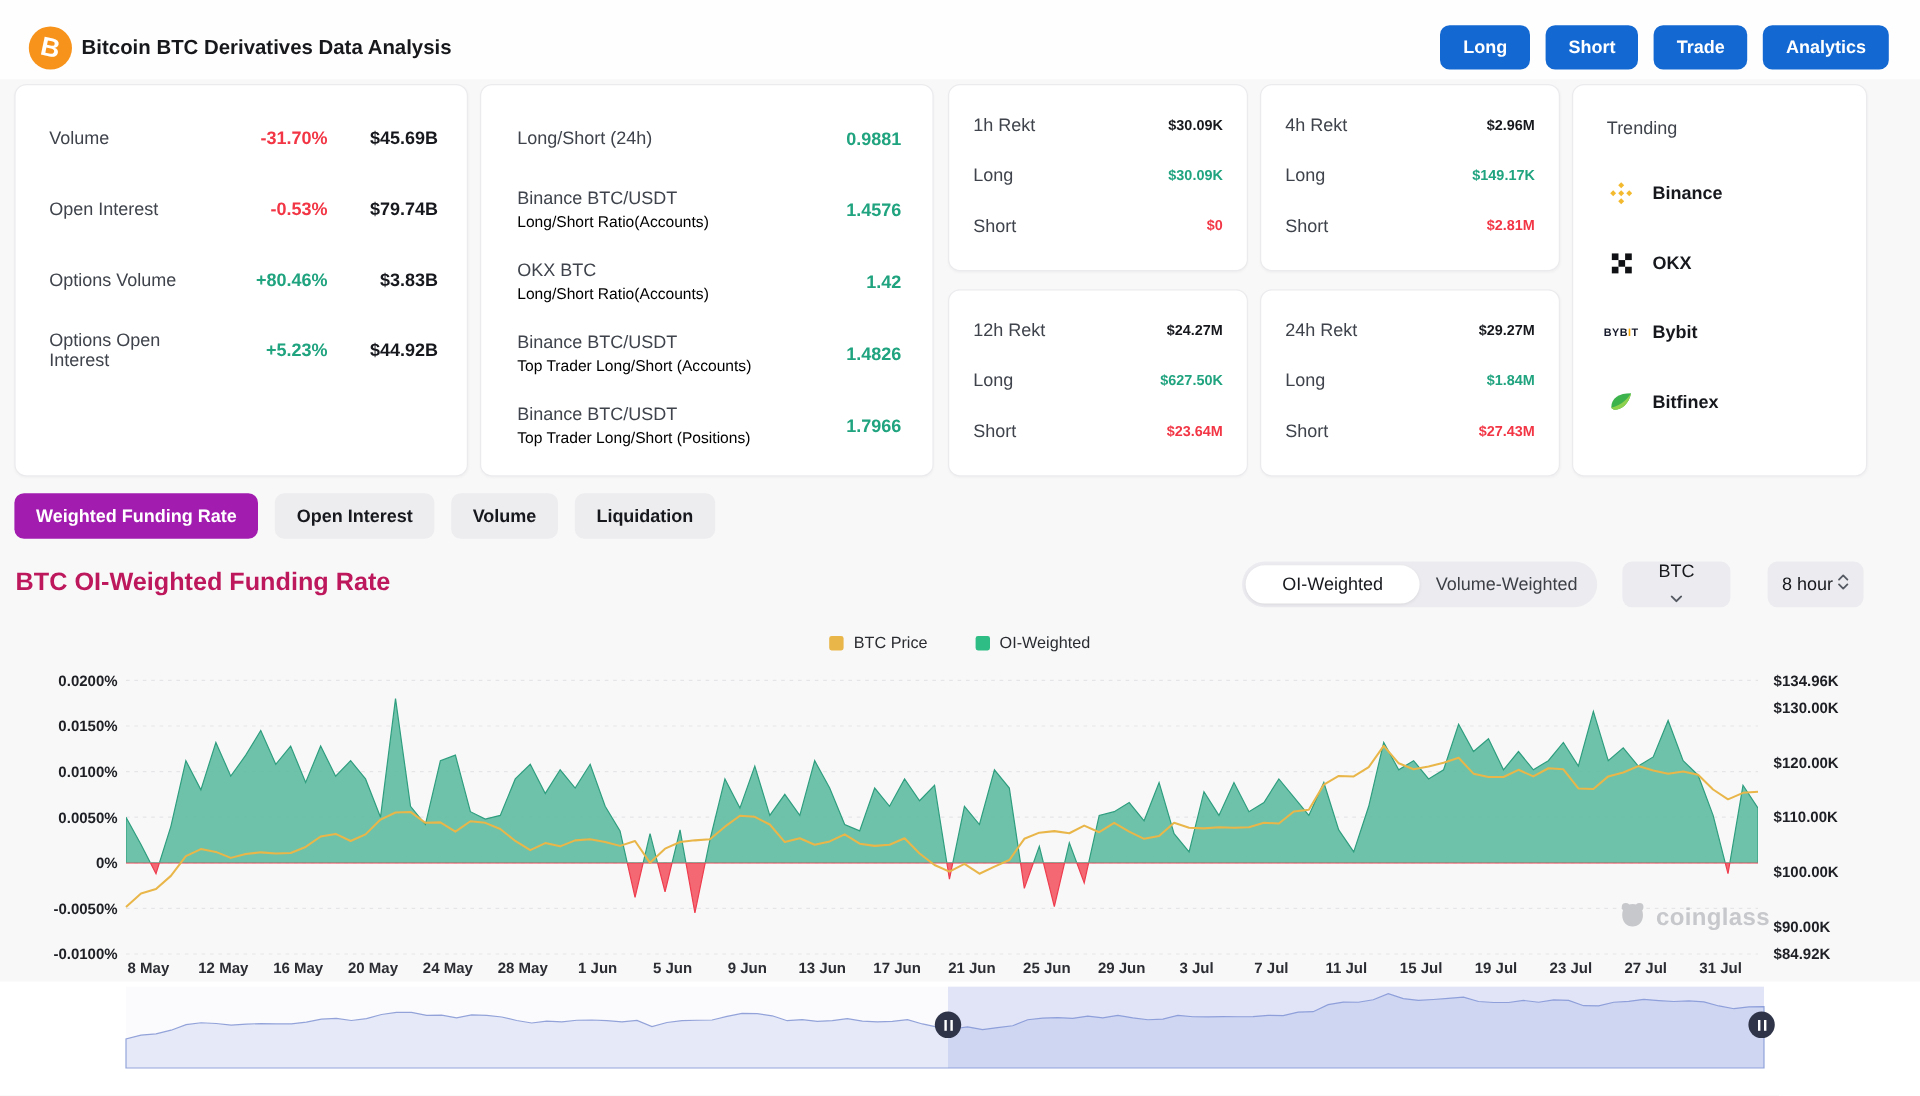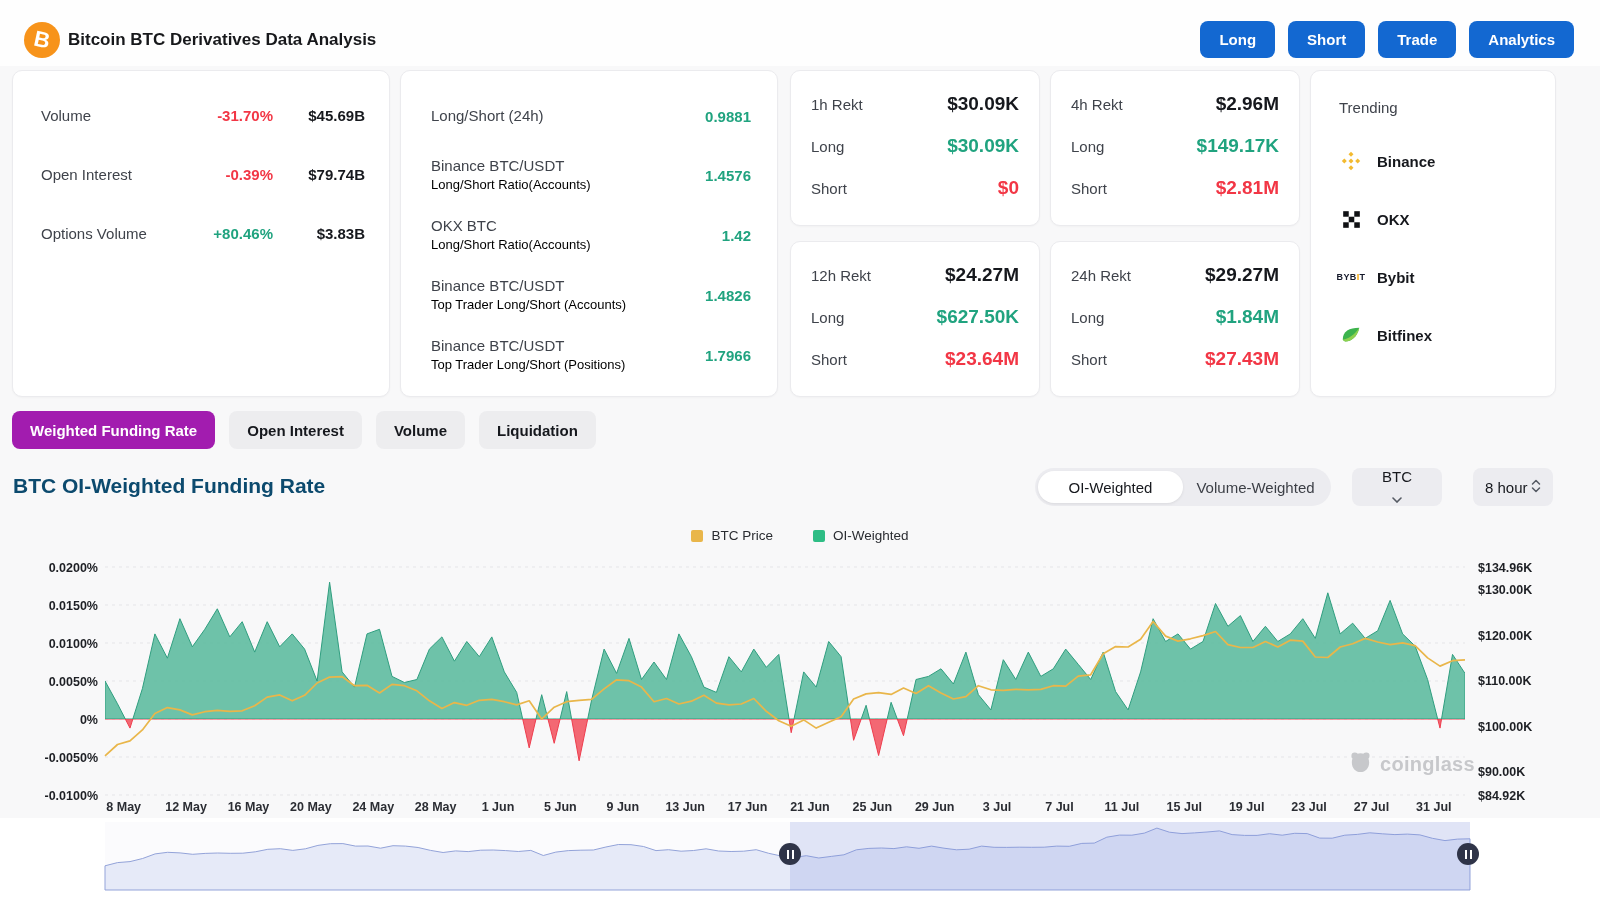--- a/index.html
+++ b/index.html
@@ -36,36 +36,36 @@
   .up { color:#20a37f; } .down { color:#f23645; }
 
   .r-row { display:flex; align-items:center; min-height:36px; margin-bottom:22px; }
   .r-lbls { flex:1; }
   .r-label { font-size:15px; color:#3f434b; line-height:20px; }
   .r-sub { font-size:13px; color:#000000; line-height:18px; }
   .r-value { width:80px; text-align:right; font-size:15px; font-weight:600; color:#20a37f; }
 
   .k-row { display:flex; align-items:center; height:26px; margin-bottom:16px;gap:45px; }
   .k-label { flex:1; font-size:15px; color:#3f434b; }
-  .k-value { text-align:right; font-size:19px; font-weight:600; }
+  .k-value { text-align:right; font-size:12px; font-weight:600; }
   .v-dark { color:#16181d; } .v-green { color:#20a37f; } .v-red { color:#f23645; }
 
   .t-title { font-size:15px; color:#3f434b; margin-bottom:30px; }
   .t-item { display:flex; align-items:center; gap:14px; height:30px; margin-bottom:28px; cursor:pointer; }
   .t-icon { width:24px; display:flex; align-items:center; justify-content:center; }
   .t-name { font-size:15px; font-weight:700; color:#16181d; }
 
   
   .tabs { position:absolute; left:12px; top:411px; display:flex; gap:14px; }
   .tab { height:38px; padding:0 18px; border-radius:8px; display:flex; align-items:center;
          font-size:15px; font-weight:700; color:#16181d; background:#ededef; cursor:pointer; }
   .tab.active { background:#a21caf; color:#fff; }
 
   
-  .chart-title { position:absolute; left:13px; top:474px; font-size:21px; font-weight:800; color:#0c4a6e; }
+  .chart-title { position:absolute; left:13px; top:474px; font-size:21px; font-weight:800; color:#be185d; }
   .seg { position:absolute; left:1035px; top:468px; width:296px; height:38px; background:#ececf0;
          border-radius:19px; display:flex; align-items:center; padding:3px; }
   .seg-opt { flex:1; height:32px; border-radius:16px; display:flex; align-items:center; justify-content:center;
              font-size:15px; color:#3c3f46; cursor:pointer; }
   .seg-opt.active { background:#fff; color:#16181d; box-shadow:0 1px 3px rgba(0,0,0,.08); }
   .sel { position:absolute; top:468px; height:38px; background:#ececf0; border-radius:8px; display:flex;
          align-items:center; justify-content:space-between; padding:0 12px; font-size:15px; color:#16181d; cursor:pointer; }
   .sel-btc { left:1352px; width:90px;flex-direction:column; } .sel-hour { left:1473px; width:80px; }
 
   
@@ -104,27 +104,32 @@
 
   <section class="card card-market">
     <div id="market-rows">
         <div class="m-row">
           <span class="m-label">Volume</span>
           <span class="m-change down">-31.70%</span>
           <span class="m-value">$45.69B</span>
         </div>
         <div class="m-row">
           <span class="m-label">Open Interest</span>
-          <span class="m-change down">-0.39%</span>
+          <span class="m-change down">-0.53%</span>
           <span class="m-value">$79.74B</span>
         </div>
         <div class="m-row">
           <span class="m-label">Options Volume</span>
           <span class="m-change up">+80.46%</span>
           <span class="m-value">$3.83B</span>
+        </div>
+        <div class="m-row">
+          <span class="m-label">Options Open Interest</span>
+          <span class="m-change up">+5.23%</span>
+          <span class="m-value">$44.92B</span>
         </div>
       </div>
   </section>
 
   <section class="card card-ratio">
     <div id="ratio-rows">
         <div class="r-row">
           <div class="r-lbls">
             <div class="r-label">Long/Short (24h)</div>
           </div>

